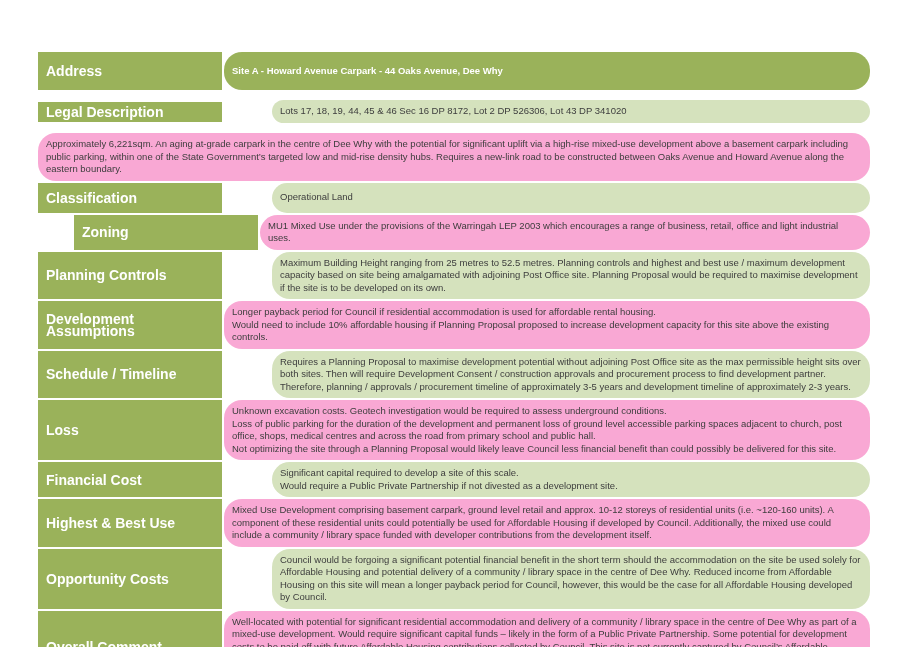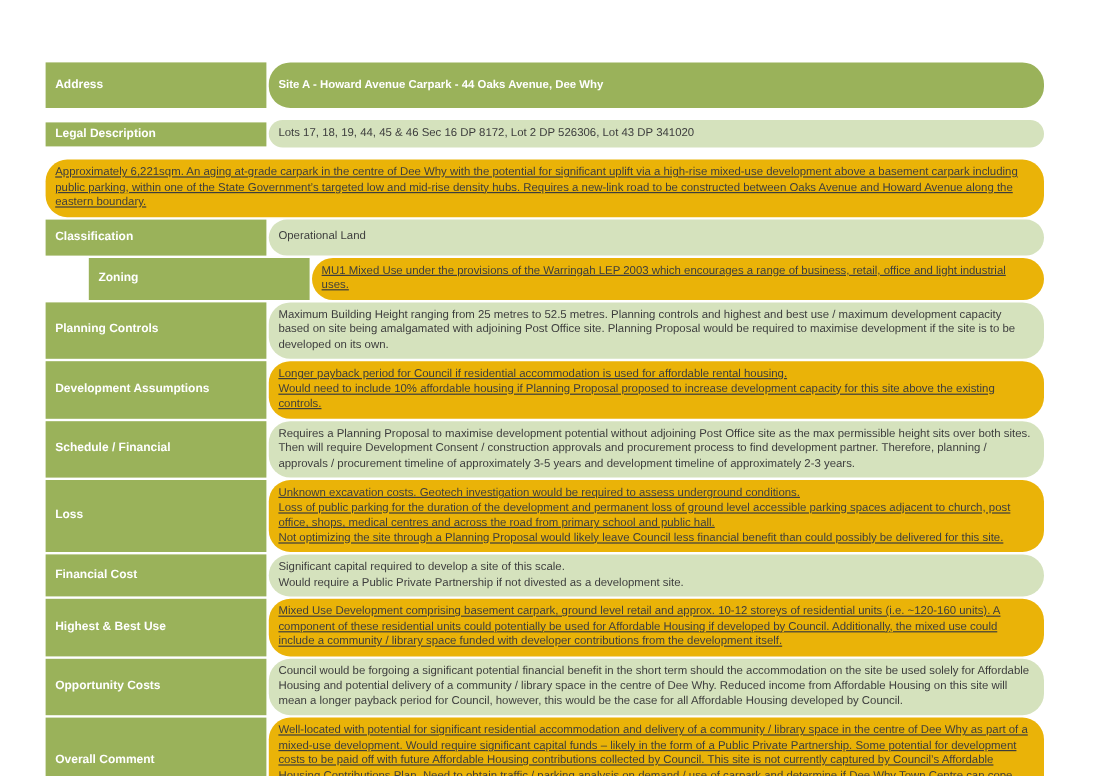--- a/index.html
+++ b/index.html
@@ -14,40 +14,40 @@
     left: 38px; top: 52px;
     width: 832px;
   }
   .row { display: flex; margin-bottom: 2px; }
   .cell-label {
     width: 184px;
     flex: 0 0 184px;
     background: #9ab25a;
     color: #ffffff;
     font-weight: bold;
-    font-size: 10px;
+    font-size: 14px;
     line-height: 12px;
     display: flex;
     align-items: center;
     padding: 4px 8px;
     margin-right: 2px;
   }
   .cell-value {
     flex: 1;
     display: flex;
     flex-direction: column;
     justify-content: center;
     padding: 5px 8px;
     font-size: 9.5px;
     line-height: 12.5px;
     color: #3d3d3d;
     border-radius: 18px;
   }
-  .row.band-dark  .cell-value { background: #d5e2bd; }
-  .row.band-light .cell-value { background: #eab308; text-decoration: underline; }
+  .row.band-dark  .cell-value { background: #d5e2bd; margin-left: 48px; }
+  .row.band-light .cell-value { background: #f9a8d4; }
   .row.header-row .cell-value {
     background: #9ab25a;
     color: #ffffff;
     font-weight: bold;
   }
   
   .row:nth-child(1)  { min-height: 38px; }
   .row:nth-child(2)  { min-height: 39px; align-items: center; }
   .row:nth-child(3)  { min-height: 45px; }
   .row:nth-child(4)  { min-height: 30px; }
@@ -109,21 +109,21 @@
 
   <div class="row band-light">
     <div class="cell-label">Development Assumptions</div>
     <div class="cell-value">
       <div>Longer payback period for Council if residential accommodation is used for affordable rental housing.</div>
       <div>Would need to include 10% affordable housing if Planning Proposal proposed to increase development capacity for this site above the existing controls.</div>
     </div>
   </div>
 
   <div class="row band-dark">
-    <div class="cell-label">Schedule / Financial</div>
+    <div class="cell-label">Schedule / Timeline</div>
     <div class="cell-value">
       <div>Requires a Planning Proposal to maximise development potential without adjoining Post Office site as the max permissible height sits over both sites. Then will require Development Consent / construction approvals and procurement process to find development partner. Therefore, planning / approvals / procurement timeline of approximately 3-5 years and development timeline of approximately 2-3 years.</div>
     </div>
   </div>
 
   <div class="row band-light">
     <div class="cell-label">Loss</div>
     <div class="cell-value">
       <div>Unknown excavation costs. Geotech investigation would be required to assess underground conditions.</div>
       <div>Loss of public parking for the duration of the development and permanent loss of ground level accessible parking spaces adjacent to church, post office, shops, medical centres and across the road from primary school and public hall.</div>

